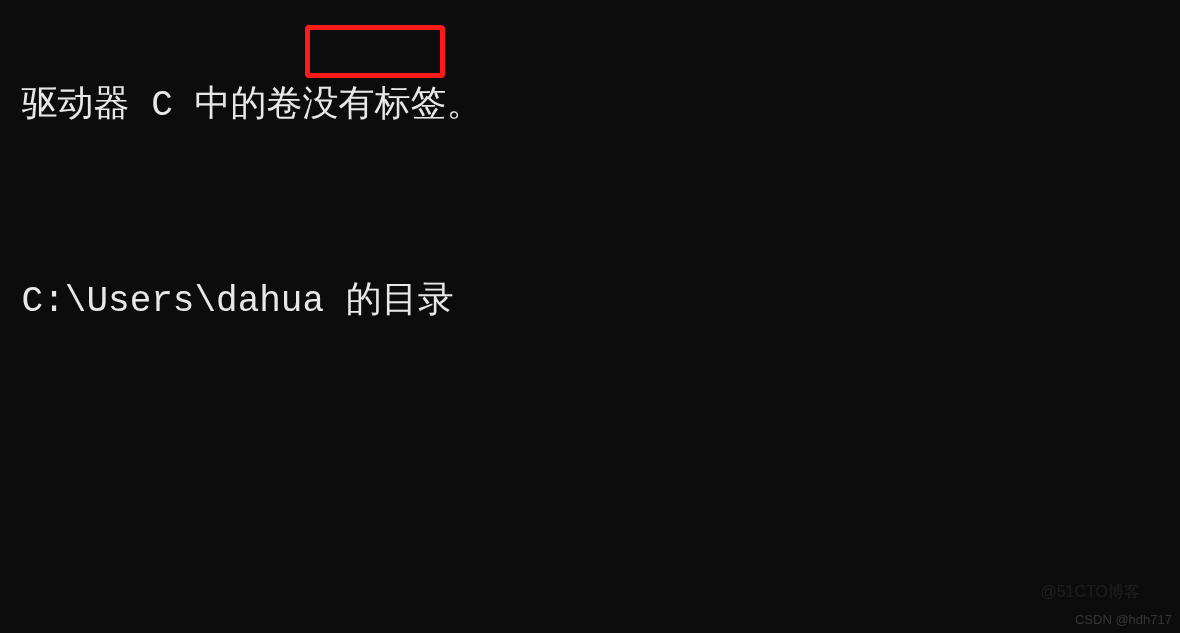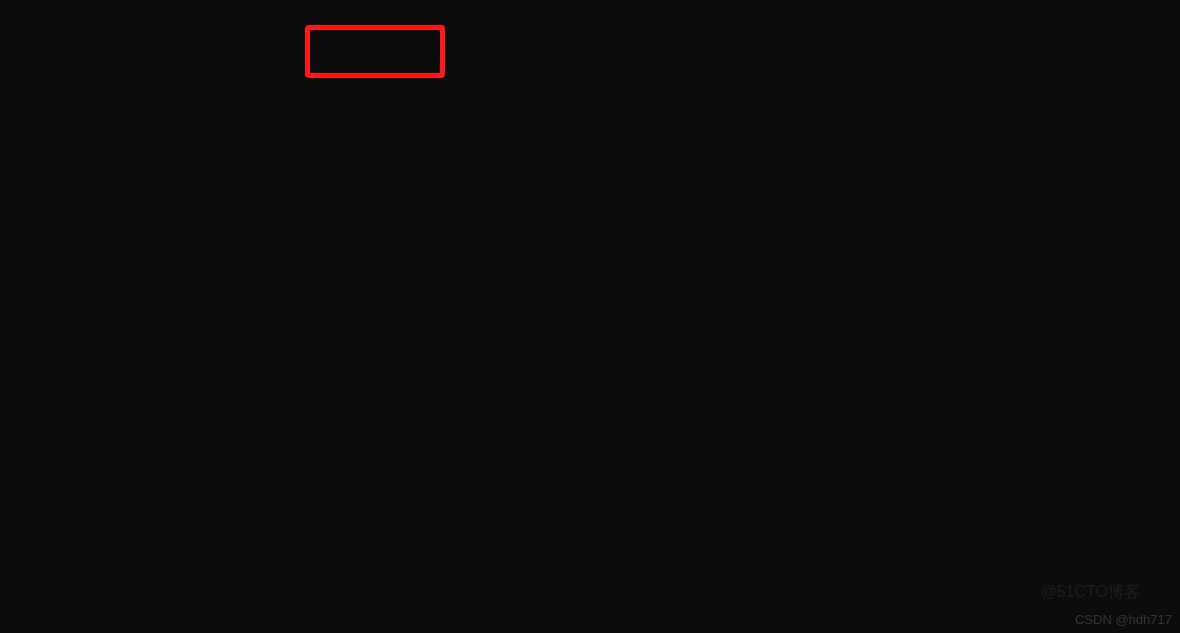--- a/index.html
+++ b/index.html
@@ -51,21 +51,23 @@
     font-family: Arial, sans-serif;
     font-size: 13px;
     color: rgba(200,200,200,0.22);
     pointer-events: none;
   }
 </style>
 </head>
 <body>
 
 <div class="terminal">
+<span class="line"><span> 驱动器 </span><span>C</span><span> 中的卷没有标签。</span></span>
 <span class="line"> </span>
+<span class="line"><span> </span><span>C:\Users\dahua</span><span> 的目录</span></span>
 <span class="line"> </span>
 
 
 
 
 
 
 
   <div class="highlight-box"></div>
 </div>

